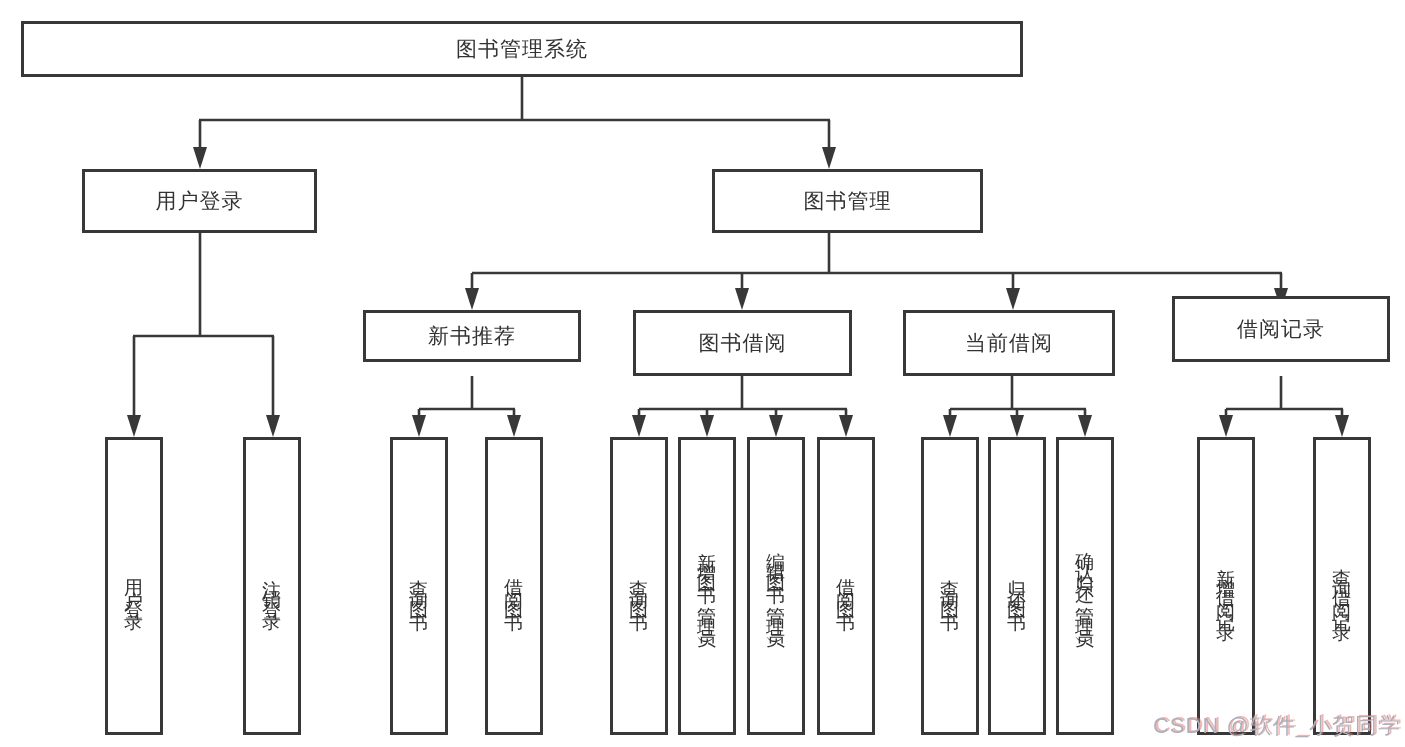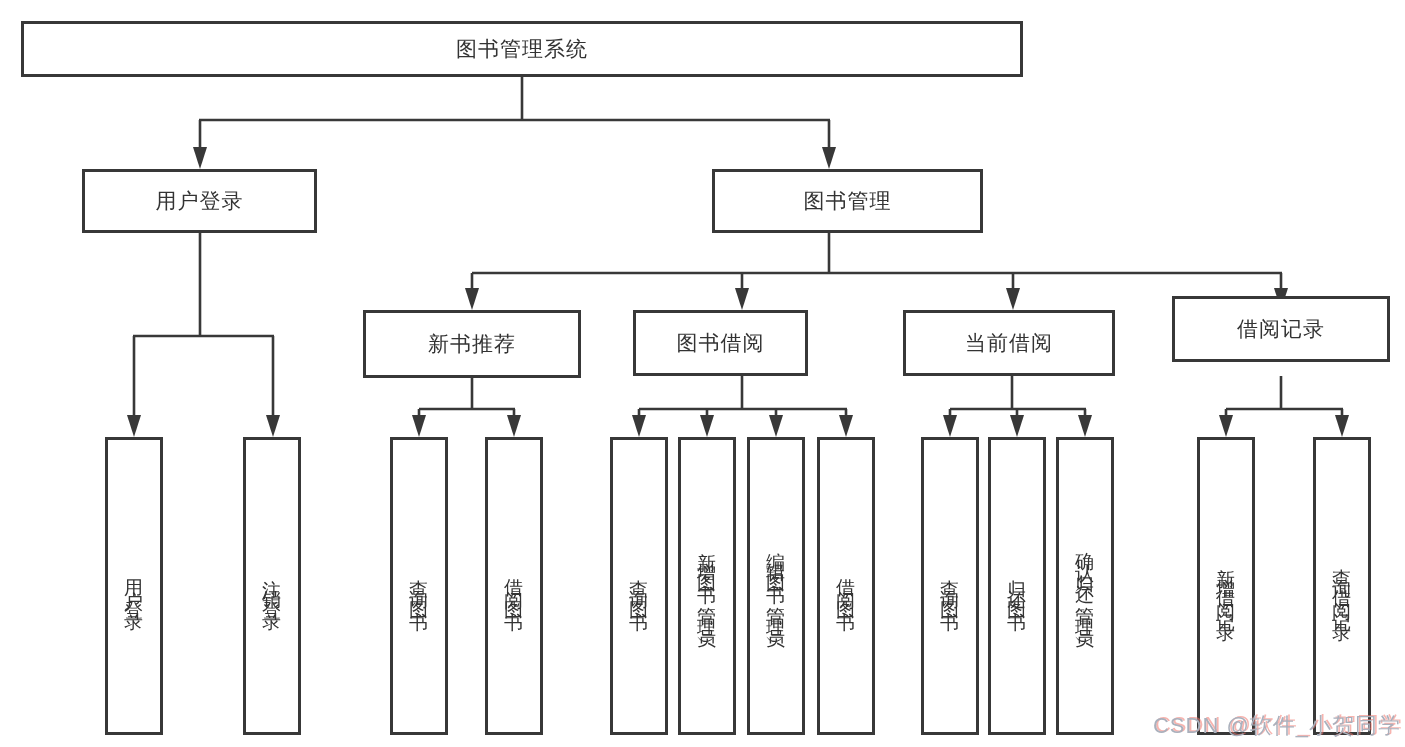--- a/index.html
+++ b/index.html
@@ -31,22 +31,22 @@
     letter-spacing: 11px;
     line-height: 1;
     padding: 4px 0;
   }
   
   .n-root { left: 21px; top: 13px; width: 1002px; height: 56px; margin-top: 8px; }
   
   .n-login { left: 82px;  top: 169px; width: 235px; height: 64px; }
   .n-mgmt  { left: 712px; top: 169px; width: 271px; height: 64px; }
   
-  .n-rec { left: 363px;  top: 310px; width: 218px; height: 68px; }
-  .n-bor { left: 633px;  top: 310px; width: 175px; height: 66px; }
+  .n-rec { left: 363px;  top: 310px; width: 218px; height: 52px; }
+  .n-bor { left: 633px;  top: 310px; width: 219px; height: 66px; }
   .n-cur { left: 903px;  top: 310px; width: 212px; height: 66px; }
   .n-rcd { left: 1172px; top: 296px; width: 218px; height: 66px; }
   
   .lf { top: 437px; width: 58px; height: 298px; }
   .lf1  { left: 105px;  }
   .lf2  { left: 243px;  }
   .lf3  { left: 390px;  }
   .lf4  { left: 485px;  }
   .lf5  { left: 610px;  }
   .lf6  { left: 678px;  }

